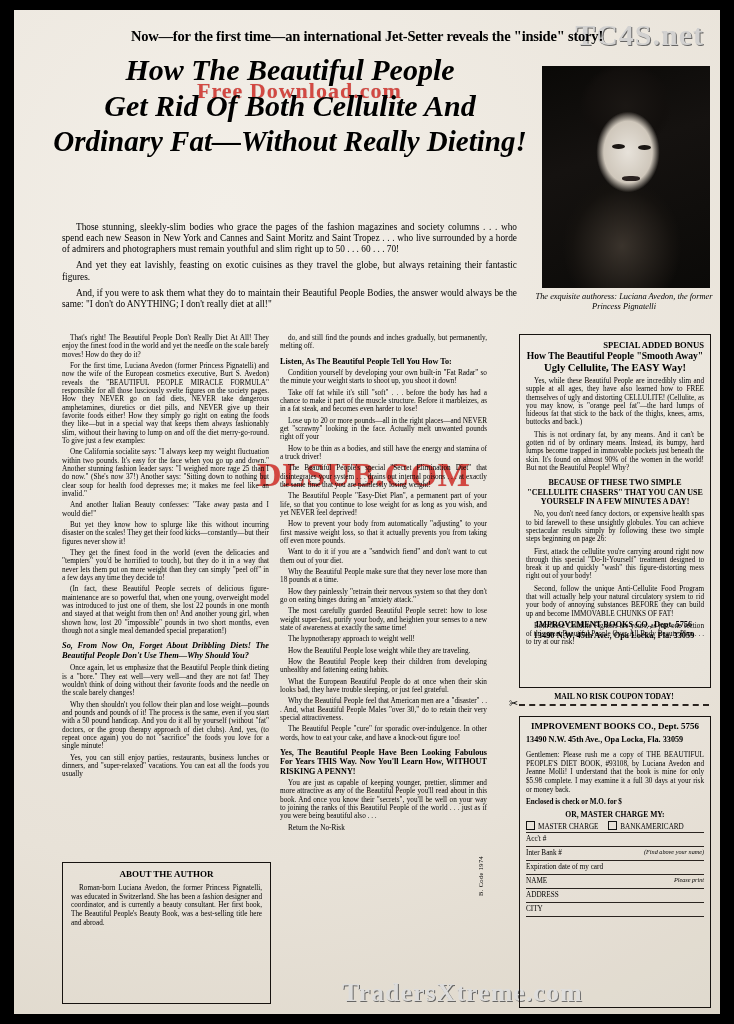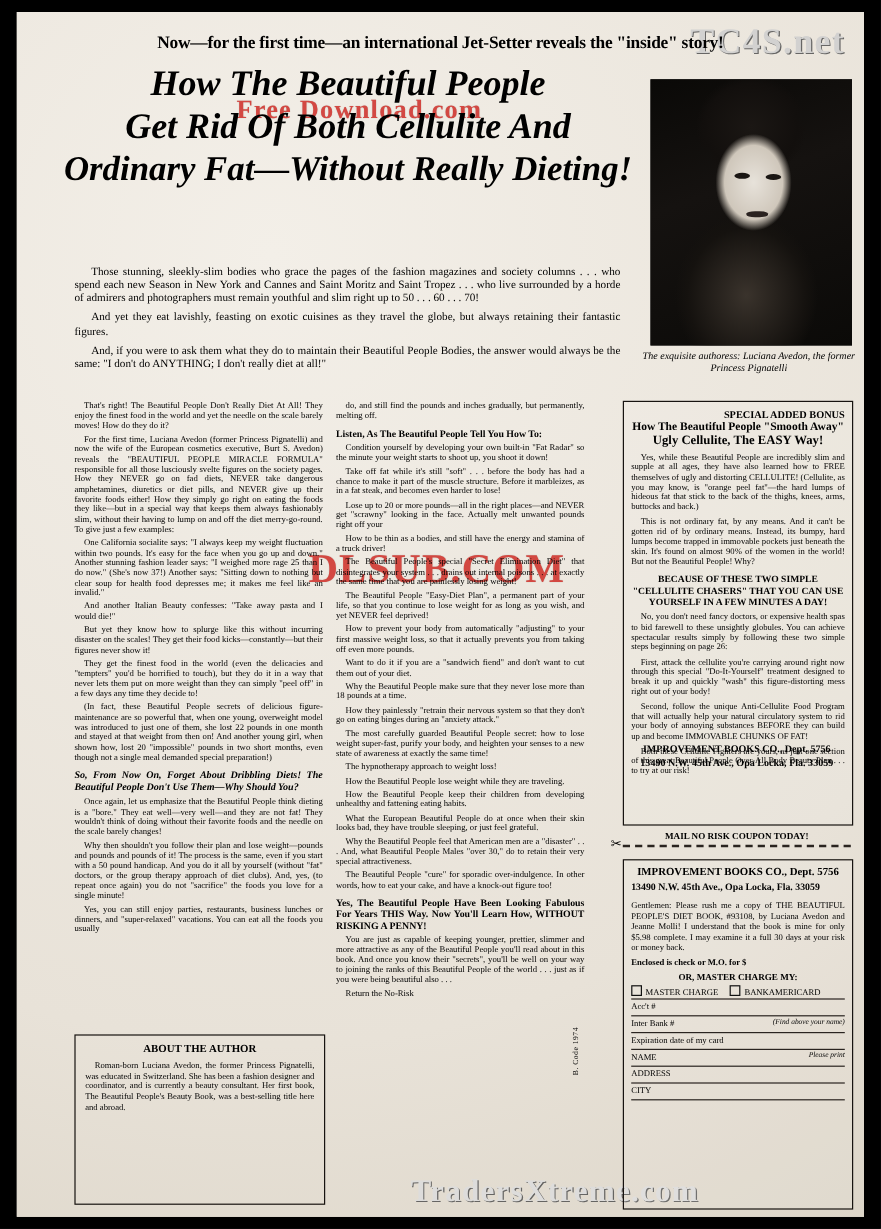--- a/index.html
+++ b/index.html
@@ -142,21 +142,21 @@
         <p>Take off fat while it's still "soft" . . . before the body has had a chance to make it part of the muscle structure. Before it marbleizes, as in a fat steak, and becomes even harder to lose!</p>
         <p>Lose up to 20 or more pounds—all in the right places—and NEVER get "scrawny" looking in the face. Actually melt unwanted pounds right off your</p>
         <p>How to be thin as a bodies, and still have the energy and stamina of a truck driver!</p>
         <p>The Beautiful People's special "Secret Elimination Diet" that disintegrates your system . . . drains out internal poisons . . . at exactly the same time that you are painlessly losing weight!</p>
         <p>The Beautiful People "Easy-Diet Plan", a permanent part of your life, so that you continue to lose weight for as long as you wish, and yet NEVER feel deprived!</p>
         <p>How to prevent your body from automatically "adjusting" to your first massive weight loss, so that it actually prevents you from taking off even more pounds.</p>
         <p>Want to do it if you are a "sandwich fiend" and don't want to cut them out of your diet.</p>
         <p>Why the Beautiful People make sure that they never lose more than 18 pounds at a time.</p>
         <p>How they painlessly "retrain their nervous system so that they don't go on eating binges during an "anxiety attack."</p>
         <p>The most carefully guarded Beautiful People secret: how to lose weight super-fast, purify your body, and heighten your senses to a new state of awareness at exactly the same time!</p>
-        <p>The hypnotherapy approach to weight loss!</p>
+        <p>The hypnotherapy approach to weight well!</p>
         <p>How the Beautiful People lose weight while they are traveling.</p>
         <p>How the Beautiful People keep their children from developing unhealthy and fattening eating habits.</p>
         <p>What the European Beautiful People do at once when their skin looks bad, they have trouble sleeping, or just feel grateful.</p>
         <p>Why the Beautiful People feel that American men are a "disaster" . . . And, what Beautiful People Males "over 30," do to retain their very special attractiveness.</p>
         <p>The Beautiful People "cure" for sporadic over-indulgence. In other words, how to eat your cake, and have a knock-out figure too!</p>
         <p class="subl">Yes, The Beautiful People Have Been Looking Fabulous For Years THIS Way. Now You'll Learn How, WITHOUT RISKING A PENNY!</p>
         <p>You are just as capable of keeping younger, prettier, slimmer and more attractive as any of the Beautiful People you'll read about in this book. And once you know their "secrets", you'll be well on your way to joining the ranks of this Beautiful People of the world . . . just as if you were being beautiful also . . .</p>
         <p>Return the No-Risk</p>
       </div>
 

